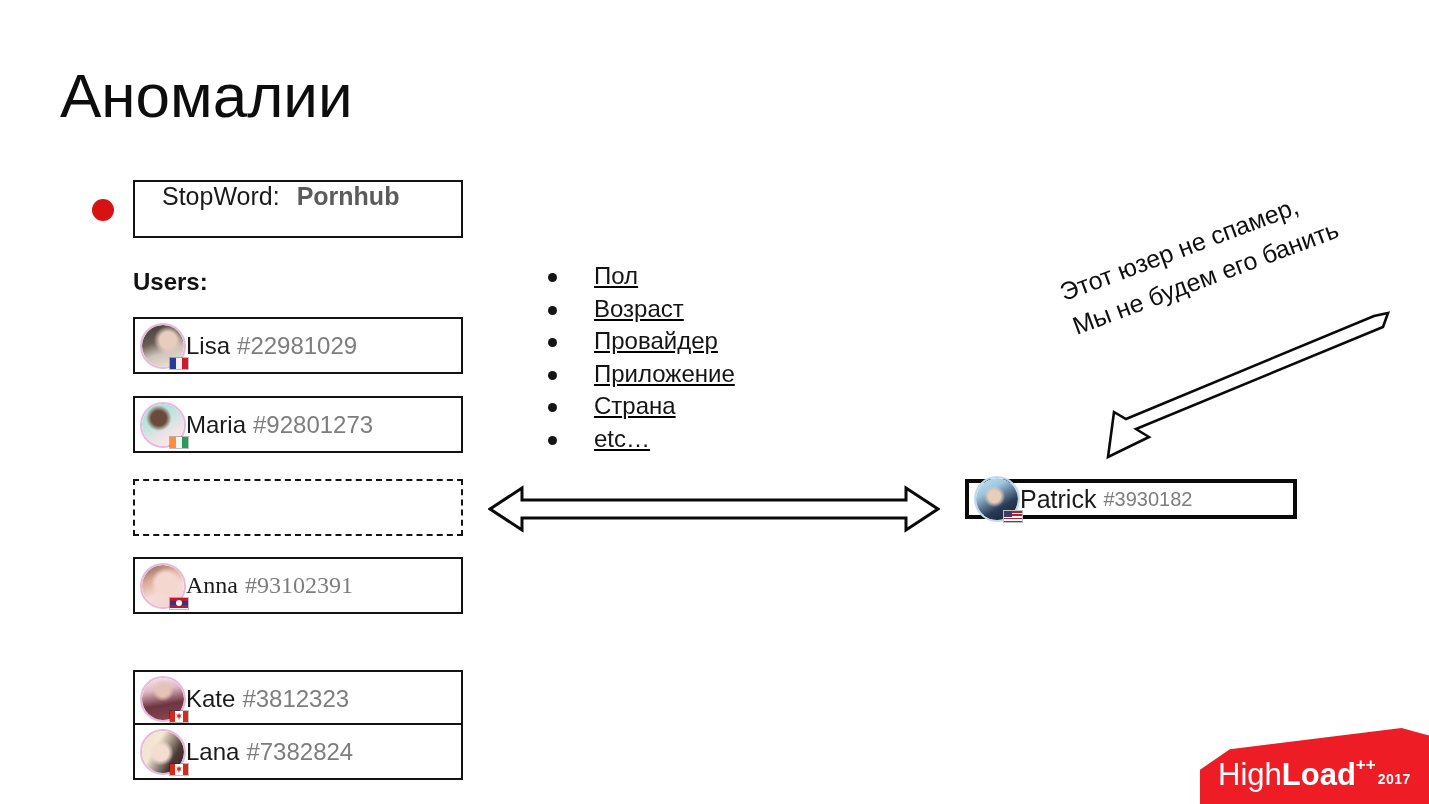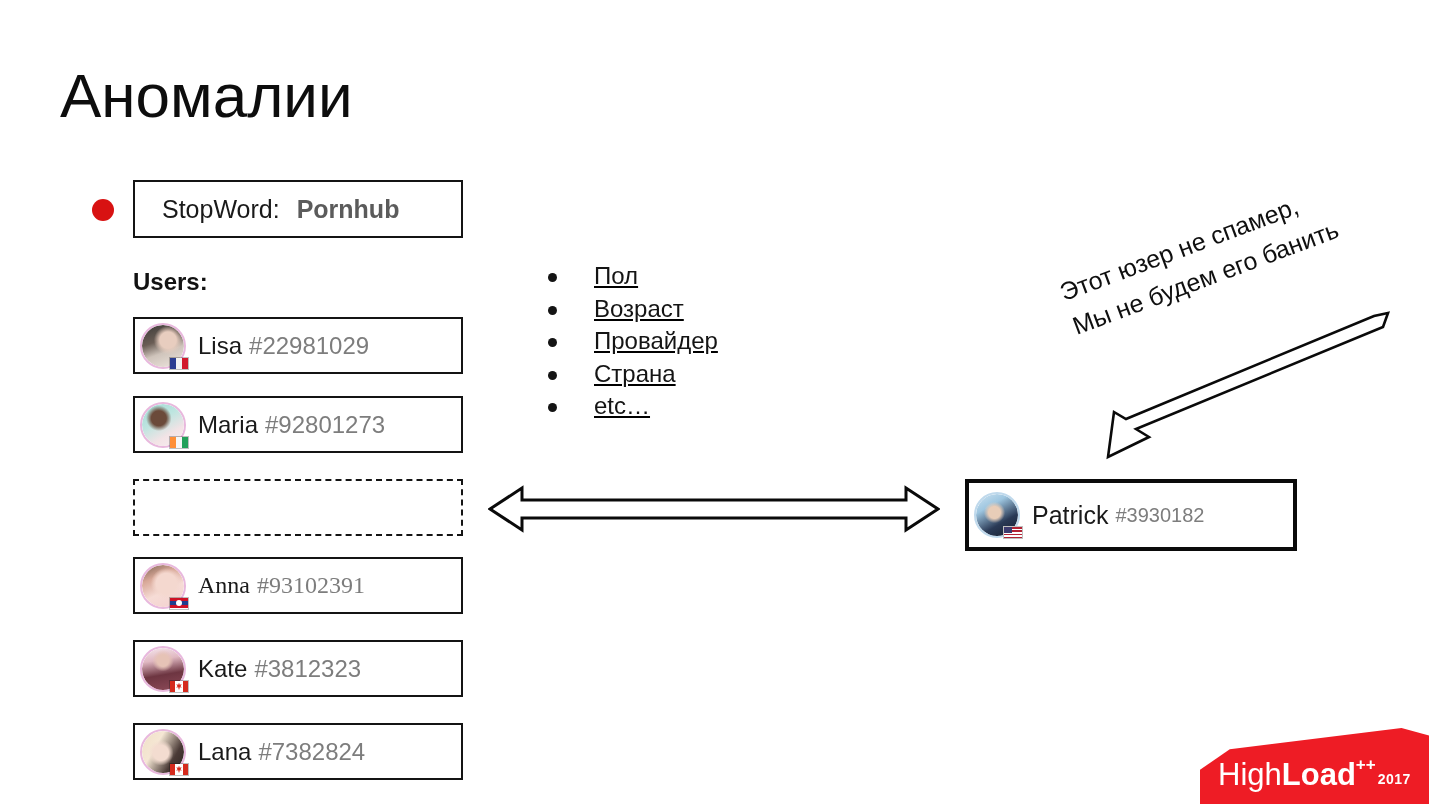--- a/index.html
+++ b/index.html
@@ -46,21 +46,21 @@
   #stopword-box {
     position: absolute;
     left: 133px;
     top: 180px;
     width: 330px;
     height: 58px;
     border: 2px solid #141414;
     background: #ffffff;
     box-sizing: border-box;
     display: flex;
-    align-items: center;
+    align-items: flex-start;
   }
   #stopword-label {
     margin-left: 27px;
     font-size: 25px;
     color: #1a1a1a;
     font-weight: 400;
   }
   #stopword-value {
     margin-left: 17px;
     font-size: 25px;
@@ -173,21 +173,20 @@
   .flag.us span:nth-child(even) { background: #ffffff; }
   .flag.us::after {
     content: "";
     position: absolute;
     left: 0; top: 0;
     width: 45%; height: 54%;
     background: #3c3b6e;
   }
 
   .user-name {
-    margin-left: 12px;
     font-size: 24px;
     color: #1a1a1a;
     white-space: nowrap;
   }
   .user-id {
     margin-left: 7px;
     font-size: 24px;
     color: #7d7d7d;
     white-space: nowrap;
   }
@@ -361,21 +360,21 @@
       <div class="flag la">
           <span></span>
           <span></span>
           <span></span>
         </div>
     </div>
     <span class="user-name">Anna</span>
     <span class="user-id">#93102391</span>
   </div>
 
-  <div class="user-row" style="top:640px;">
+  <div class="user-row" style="top:670px;">
     <div class="avatar">
       <div class="ring">
         <div class="photo" style="background:
              radial-gradient(circle at 50% 30%, #e6c3b6 0 16%, rgba(230,195,182,0) 30%),
              linear-gradient(170deg,#f6e9ee 0%,#e0b8c2 30%,#6d3541 62%,#8d4a58 100%);"></div>
       </div>
       <div class="flag ca">
           <span></span>
           <span></span>
           <span></span>
@@ -400,30 +399,31 @@
     </div>
     <span class="user-name">Lana</span>
     <span class="user-id">#7382824</span>
   </div>
 
   <div id="diff-block">
     <ul id="diff-list">
       <li>Пол</li>
       <li>Возраст</li>
       <li>Провайдер</li>
+      <li>Приложение</li>
       <li>Страна</li>
       <li>etc…</li>
     </ul>
   </div>
 
   <svg id="h-arrow" viewBox="0 0 452 52">
     <polygon points="2,26 34,5 34,17 418,17 418,5 450,26 418,47 418,35 34,35 34,47" fill="#ffffff" stroke="#0a0a0a" stroke-width="3" stroke-linejoin="miter"></polygon>
   </svg>
 
-  <div class="user-row highlight" style="left:965px; top:479px; width:332px; height:72px;">
+  <div class="user-row highlight" style="left:965px; top:479px; width:332px; height:40px;">
     <div class="avatar blue-ring">
       <div class="ring">
         <div class="photo" style="background:
              radial-gradient(circle at 44% 44%, #e8cdb8 0 18%, rgba(232,205,184,0) 32%),
              linear-gradient(150deg,#cfe4f2 0%,#9ec6e0 30%,#2a3a56 66%,#151d2c 100%);"></div>
       </div>
       <div class="flag us">
         <span></span>
           <span></span>
           <span></span>

